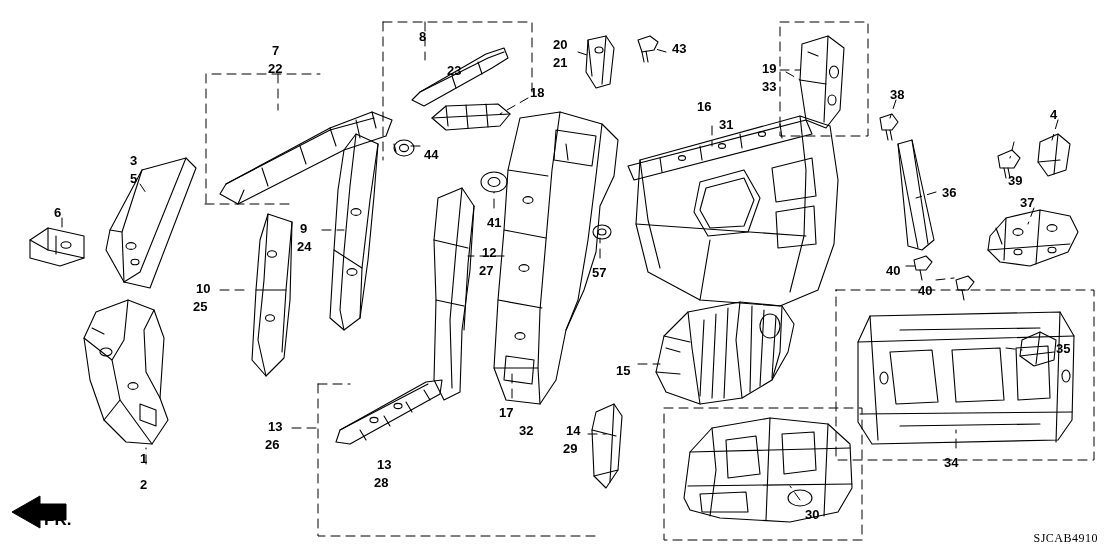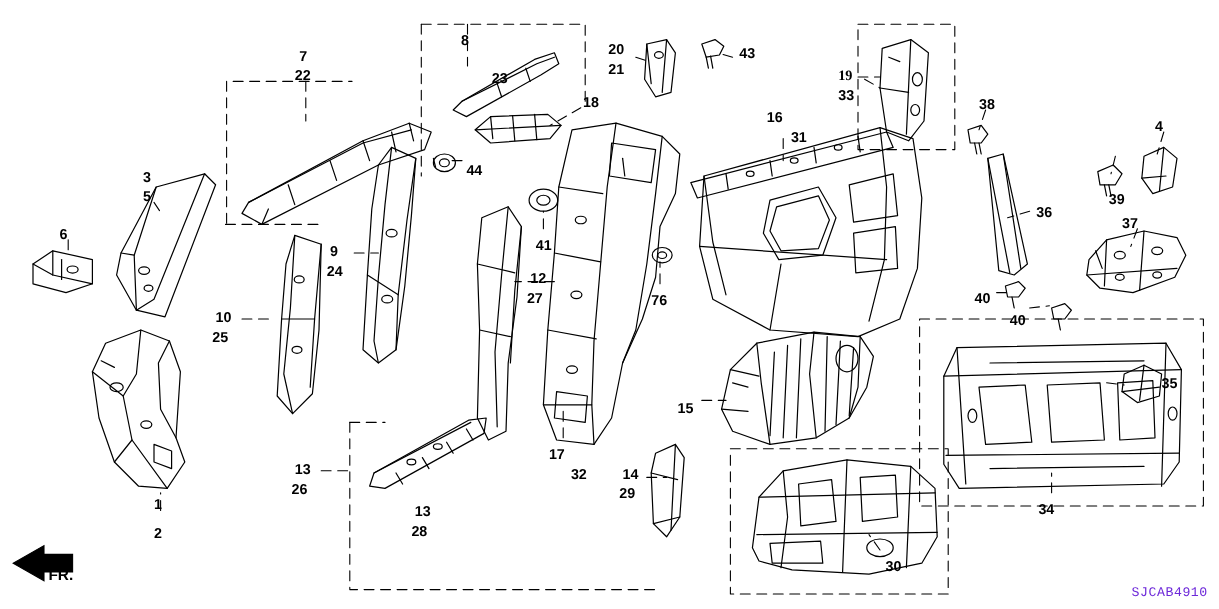--- a/index.html
+++ b/index.html
@@ -18,30 +18,30 @@
     font-size:13px;
     font-weight:bold;
     color:#000000;
     white-space:nowrap;
     line-height:14px;
     letter-spacing:0px;
   }
   .diagcode{
     position:absolute;
     right:10px;bottom:8px;
-    font-family:Liberation Mono, monospace;
+    font-family:Liberation Serif, serif;
     font-size:12px;
-    color:#6d28d9;
+    color:#000000;
     letter-spacing:0.5px;
   }
   .frtext{
     position:absolute;
     left:44px;bottom:24px;
     font-family:"Liberation Sans", sans-serif;
-    font-size:14px;
+    font-size:17px;
     font-weight:bold;
     color:#000000;
   }
 </style>
 </head>
 <body>
 
 <div id="sheet">
 
   <svg class="layer" viewBox="0 0 1108 554" xmlns="http://www.w3.org/2000/svg">
@@ -345,40 +345,40 @@
 
   <div class="frtext">FR.</div>
 
   <div class="lbl" style="left:272px;top:44px;">7</div>
   <div class="lbl" style="left:268px;top:62px;text-align:right;">22</div>
   <div class="lbl" style="left:419px;top:30px;">8</div>
   <div class="lbl" style="left:415px;top:64px;margin-left:32px;">23</div>
   <div class="lbl" style="left:553px;top:38px;">20</div>
   <div class="lbl" style="left:553px;top:56px;">21</div>
   <div class="lbl" style="left:672px;top:42px;">43</div>
-  <div class="lbl" style="left:762px;top:62px;font-family:Liberation Serif, serif;">19</div>
+  <div class="lbl" style="left:762px;top:62px;">19</div>
   <div class="lbl" style="left:762px;top:80px;">33</div>
   <div class="lbl" style="left:890px;top:88px;">38</div>
   <div class="lbl" style="left:1050px;top:108px;">4</div>
   <div class="lbl" style="left:1008px;top:130px;margin-top:44px;">39</div>
   <div class="lbl" style="left:530px;top:86px;">18</div>
   <div class="lbl" style="left:697px;top:100px;">16</div>
   <div class="lbl" style="left:719px;top:118px;">31</div>
   <div class="lbl" style="left:424px;top:148px;">44</div>
   <div class="lbl" style="left:130px;top:154px;">3</div>
   <div class="lbl" style="left:130px;top:172px;">5</div>
   <div class="lbl" style="left:54px;top:206px;">6</div>
   <div class="lbl" style="left:942px;top:186px;">36</div>
   <div class="lbl" style="left:1020px;top:196px;">37</div>
   <div class="lbl" style="left:300px;top:222px;">9</div>
   <div class="lbl" style="left:297px;top:240px;">24</div>
   <div class="lbl" style="left:487px;top:216px;">41</div>
   <div class="lbl" style="left:482px;top:246px;text-align:right;">12</div>
   <div class="lbl" style="left:479px;top:264px;">27</div>
-  <div class="lbl" style="left:592px;top:266px;">76</div>
+  <div class="lbl" style="left:592px;top:266px;">57</div>
   <div class="lbl" style="left:196px;top:282px;">10</div>
   <div class="lbl" style="left:193px;top:300px;">25</div>
   <div class="lbl" style="left:886px;top:264px;">40</div>
   <div class="lbl" style="left:918px;top:284px;">40</div>
   <div class="lbl" style="left:1016px;top:342px;margin-left:40px;">35</div>
   <div class="lbl" style="left:616px;top:364px;">15</div>
   <div class="lbl" style="left:499px;top:406px;">17</div>
   <div class="lbl" style="left:499px;top:424px;margin-left:20px;">32</div>
   <div class="lbl" style="left:268px;top:420px;">13</div>
   <div class="lbl" style="left:265px;top:438px;">26</div>

